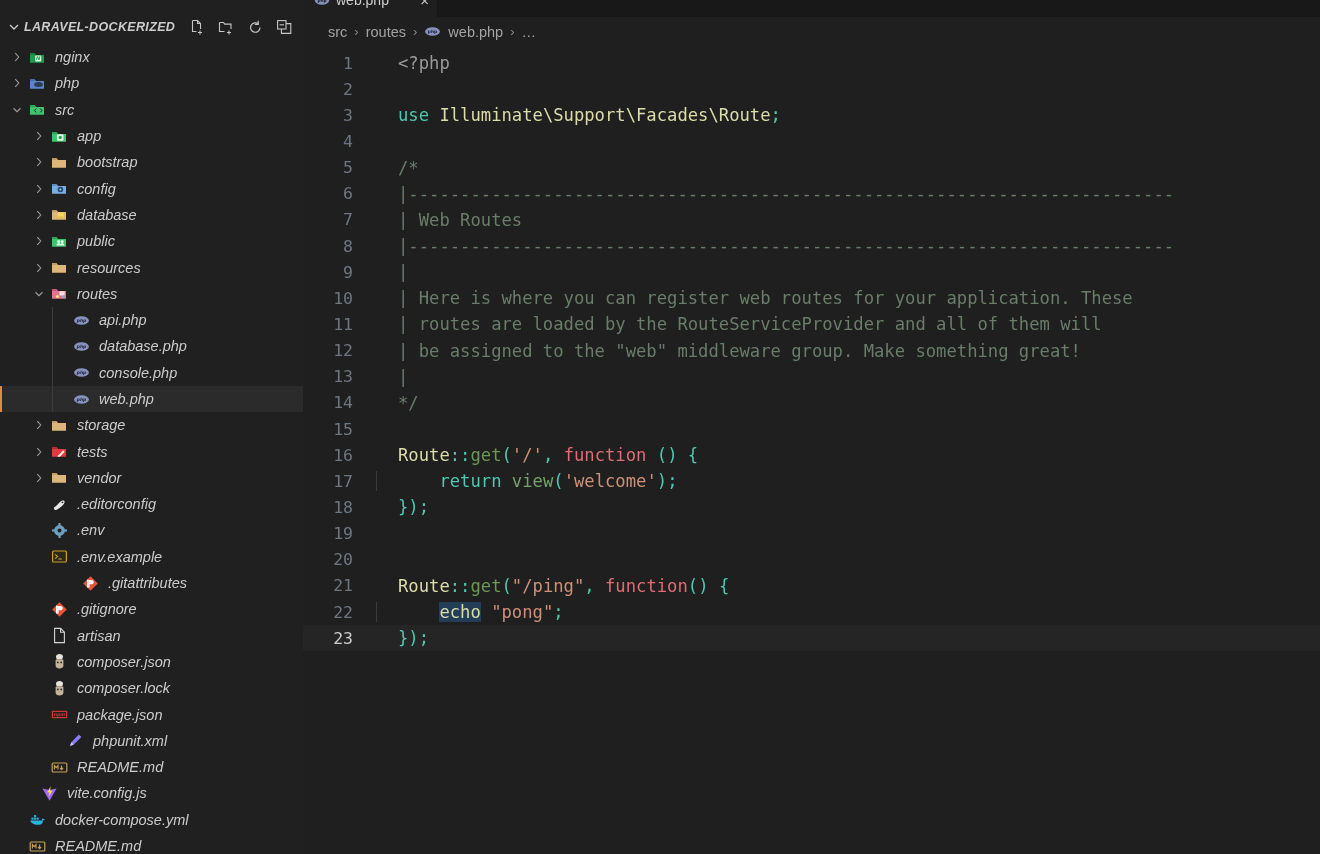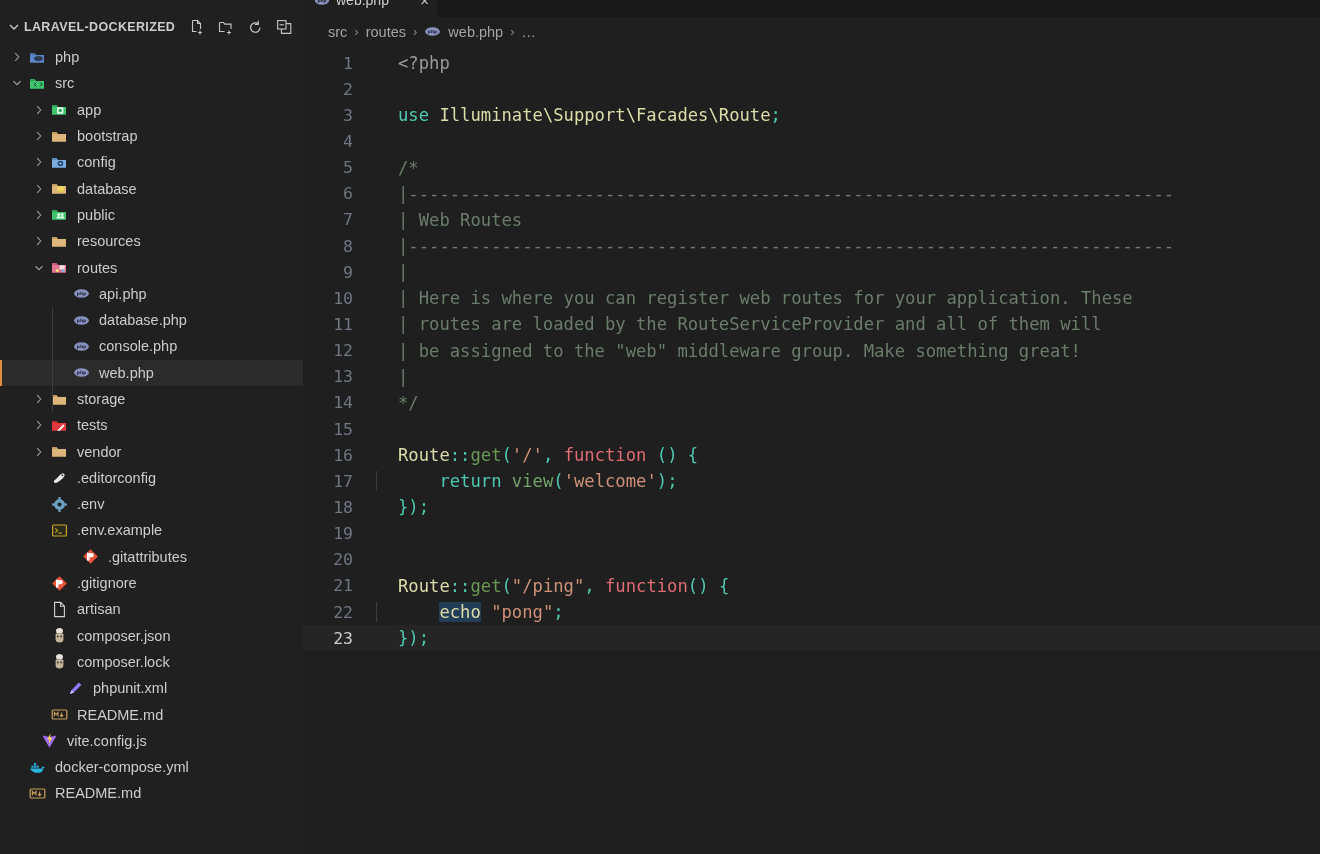--- a/index.html
+++ b/index.html
@@ -3,21 +3,21 @@
 <meta charset="utf-8">
 <style>
   * { margin:0; padding:0; box-sizing:border-box; }
   html,body { width:1320px; height:854px; overflow:hidden; background:#1f1f1f; }
   body { font-family:"Liberation Sans", sans-serif; -webkit-font-smoothing:antialiased; }
 
   .app { display:flex; width:1320px; height:854px; background:#1f1f1f; }
 
   
   .sidebar { width:303px; height:854px; background:#202020; position:relative;
-             display:flex; flex-direction:column; overflow:hidden; flex:0 0 303px; }
+             display:flex; flex-direction:column; overflow:hidden; flex:0 0 303px;font-style:italic; }
 
   .explorer-title { height:11px; position:relative; }
   .explorer-title span { position:absolute; left:20px; top:-10px; font-size:11px;
       letter-spacing:.9px; color:#bfbfbf; font-weight:400; }
 
   .section-head { height:32px; display:flex; align-items:center; padding-left:6px;
       padding-right:10px; position:relative; }
   .chev { width:16px; height:16px; flex:0 0 16px; display:flex; align-items:center;
       justify-content:center; }
   .chev svg { display:block; }
@@ -145,20 +145,36 @@
 
     <div class="tree" id="tree">
         <div class="row" style="padding-left: 8px;">
           <span class="twisty">
             <svg width="14" height="14" viewBox="0 0 16 16">
               <path d="M6 3.5l4 4.5-4 4.5" fill="none" stroke="#9d9d9d" stroke-width="1.25"></path>
             </svg>
           </span>
           <span class="ficon">
             <svg width="17" height="17" viewBox="0 0 17 17">
+              <path d="M1 4.2h4.6l1.3 1.7h8.1v7.9H1z" fill="#1a9e4b"></path>
+              <path d="M1 4.2h4.6l1.3 1.7H1z" fill="#14803c"></path>
+              <rect x="6.2" y="6.6" width="6" height="6" rx="1" fill="#e8f5ea"></rect>
+              <text x="9.2" y="11.4" font-size="5.3" fill="#1a9e4b" text-anchor="middle" font-family="DejaVu Sans, sans-serif" font-weight="bold">N</text>
+            </svg>
+          </span>
+          <span class="lbl">nginx</span>
+        </div>
+        <div class="row" style="padding-left: 8px;">
+          <span class="twisty">
+            <svg width="14" height="14" viewBox="0 0 16 16">
+              <path d="M6 3.5l4 4.5-4 4.5" fill="none" stroke="#9d9d9d" stroke-width="1.25"></path>
+            </svg>
+          </span>
+          <span class="ficon">
+            <svg width="17" height="17" viewBox="0 0 17 17">
               <path d="M1 4.2h4.6l1.3 1.7h8.1v7.9H1z" fill="#5c85c9"></path>
               <path d="M1 4.2h4.6l1.3 1.7H1z" fill="#4a6ea8"></path>
               <ellipse cx="9.5" cy="9.6" rx="4.4" ry="2.5" fill="#2b3a55"></ellipse>
             </svg>
           </span>
           <span class="lbl">php</span>
         </div>
         <div class="row" style="padding-left: 8px;">
           <span class="twisty">
             <svg width="14" height="14" viewBox="0 0 16 16">
@@ -454,20 +470,30 @@
           <span class="twisty"></span>
           <span class="ficon">
             <svg width="17" height="17" viewBox="0 0 17 17">
               <path d="M5 3.5c0-1.6 1.5-2.6 3.5-2.6s3.5 1 3.5 2.6c0 1.2-.6 1.8-.6 2.8h-5.8C5.6 5.3 5 4.7 5 3.5z" fill="#e8e3da"></path>
               <path d="M4.6 7.4c0-.7.7-1.2 3.9-1.2s3.9.5 3.9 1.2v5.3c0 1.6-1.6 2.7-3.9 2.7s-3.9-1.1-3.9-2.7z" fill="#c4b49a"></path>
               <circle cx="6.8" cy="9.4" r=".9" fill="#2a2a2a"></circle>
               <circle cx="10.2" cy="9.4" r=".9" fill="#2a2a2a"></circle>
             </svg>
           </span>
           <span class="lbl">composer.lock</span>
+        </div>
+        <div class="row" style="padding-left: 30px;">
+          <span class="twisty"></span>
+          <span class="ficon">
+            <svg width="17" height="17" viewBox="0 0 17 17">
+              <rect x="1.4" y="5.4" width="14.2" height="6.2" fill="none" stroke="#cb3837" stroke-width="1.2"></rect>
+              <text x="8.5" y="10.2" font-size="4.6" fill="#cb3837" text-anchor="middle" font-family="DejaVu Sans, sans-serif" font-weight="bold">npm</text>
+            </svg>
+          </span>
+          <span class="lbl">package.json</span>
         </div>
         <div class="row" style="padding-left: 46px;">
           <span class="twisty"></span>
           <span class="ficon">
             <svg width="17" height="17" viewBox="0 0 17 17">
               <path d="M11.8 2.4l2.6 2.6-7.6 7.6-3.8 1.4 1.4-3.8z" fill="#8a7df5"></path>
               <path d="M3 14l1.4-3.8 2.4 2.4z" fill="#c9c2ff"></path>
             </svg>
           </span>
           <span class="lbl">phpunit.xml</span>

